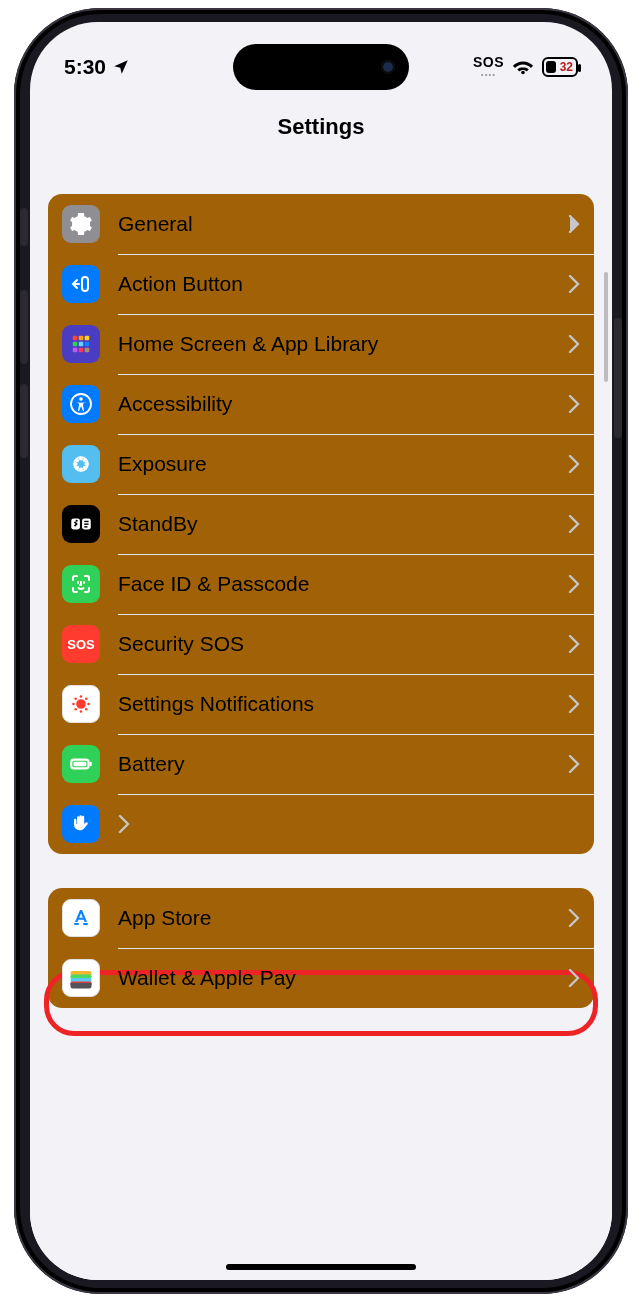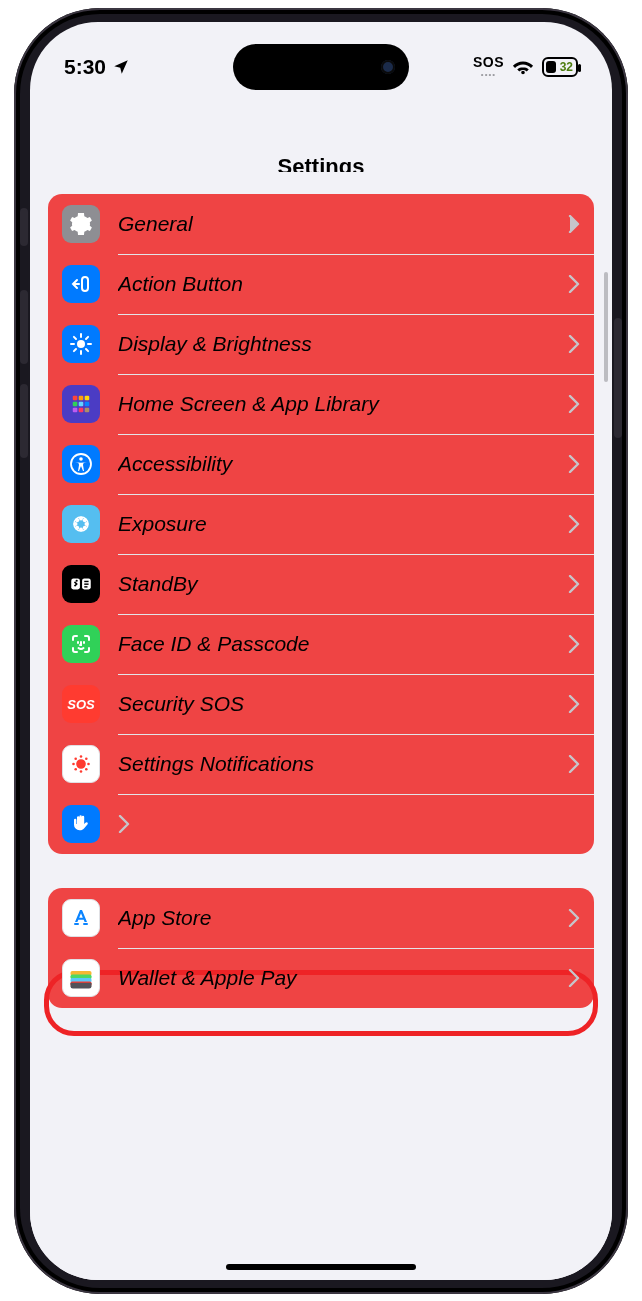--- a/index.html
+++ b/index.html
@@ -40,30 +40,30 @@
   .status { position: absolute; top: 22px; left: 0; right: 0; height: 46px; display:flex; align-items:center; justify-content:space-between; padding: 0 34px; }
   .status .left { display:flex; align-items:center; gap:6px; font-weight:600; font-size:21px; color:#000; }
   .status .right { display:flex; align-items:center; gap:8px; }
   .sos-wrap { display:flex; flex-direction:column; align-items:center; line-height:1; }
   .sos-text { font-size:14px; font-weight:700; letter-spacing:0.5px; }
   .sos-dots { font-size:8px; letter-spacing:1px; color:#9a9a9f; margin-top:2px; }
   .wifi svg { width:22px; height:22px; display:block; }
   .battery { position:relative; width:36px; height:20px; border:2px solid #000; border-radius:6px; display:flex; align-items:center; }
   .battery::after{ content:""; position:absolute; right:-5px; top:5px; width:3px; height:8px; background:#000; border-radius:2px;}
   .battery .fill{ position:absolute; left:2px; top:2px; bottom:2px; width:32%; background:#000; border-radius:3px;}
-  .battery .pct{ position:absolute; right:2px; top:0; bottom:0; display:flex; align-items:center; font-size:12px; font-weight:700; color:#4d7c0f; padding-right:1px;}
+  .battery .pct{ position:absolute; right:2px; top:0; bottom:0; display:flex; align-items:center; font-size:12px; font-weight:700; color:#b91c1c; padding-right:1px;}
   .loc-arrow svg { width:18px; height:18px; display:block; }
 
   
-  .nav { position:absolute; top:100px; left:0; right:0; height:58px; display:flex; align-items:flex-end; justify-content:center; }
+  .nav { position:absolute; top:92px; left:0; right:0; height:58px; display:flex; align-items:flex-start; justify-content:center; }
   .nav .title { font-size:22px; font-weight:700; color:#000; }
 
   
   .content { position:absolute; top:150px; left:0; right:0; bottom:0; overflow:hidden; background:#f2f2f7; }
-  .group { margin: 22px 18px 0 18px; background:#ef4444; border-radius:14px; overflow:hidden;font-style:italic; }
+  .group { margin: 22px 18px 0 18px; background:#a16207; border-radius:14px; overflow:hidden; }
   .group.tight { margin-top: 34px; }
   .row { display:flex; align-items:center; height:60px; padding: 0 14px 0 14px; position:relative; }
   .row + .row::before { content:""; position:absolute; left:70px; right:0; top:0; height:1px; background:#e4e4e8; }
   .row .icon { width:38px; height:38px; border-radius:9px; flex:0 0 38px; display:flex; align-items:center; justify-content:center; margin-right:18px; }
   .row .label { font-size:21px; color:#000; flex:1; white-space:nowrap; overflow:hidden; text-overflow:ellipsis; }
   .row .chev { flex:0 0 auto; color:#c6c6cb; }
   .row .chev svg{ width:12px; height:18px; display:block; }
 
   
   .ring { position:absolute; border:5px solid #ee2326; border-radius:30px; pointer-events:none; }
@@ -151,36 +151,20 @@
                 </svg>
             </span>
             <span class="label">Action Button</span>
             <span class="chev">
                 <svg viewBox="0 0 12 18">
                   <path d="M2 1l8 8-8 8" stroke="currentColor" stroke-width="2.4" fill="none" stroke-linecap="round" stroke-linejoin="round"></path>
                 </svg>
               </span>
           </div>
 
-          <div class="row">
-            <span class="icon" style="background:#007aff">
-              <svg viewBox="0 0 24 24" width="24" height="24">
-                  <circle cx="12" cy="12" r="4" fill="#fff"></circle>
-                  <g stroke="#fff" stroke-width="2" stroke-linecap="round">
-                    <path d="M12 2v3M12 19v3M2 12h3M19 12h3M4.9 4.9l2.1 2.1M17 17l2.1 2.1M4.9 19.1L7 17M17 7l2.1-2.1"></path>
-                  </g>
-                </svg>
-            </span>
-            <span class="label">Display &amp; Brightness</span>
-            <span class="chev">
-                <svg viewBox="0 0 12 18">
-                  <path d="M2 1l8 8-8 8" stroke="currentColor" stroke-width="2.4" fill="none" stroke-linecap="round" stroke-linejoin="round"></path>
-                </svg>
-              </span>
-          </div>
 
           <div class="row">
             <span class="icon" style="background:#4b3cc4">
               <svg viewBox="0 0 24 24" width="22" height="22">
                 <rect x="3" y="3" width="5" height="5" rx="1.2" fill="#ff453a"></rect>
                   <rect x="9.5" y="3" width="5" height="5" rx="1.2" fill="#ff9f0a"></rect>
                   <rect x="16" y="3" width="5" height="5" rx="1.2" fill="#ffd60a"></rect>
                 <rect x="3" y="9.5" width="5" height="5" rx="1.2" fill="#30d158"></rect>
                   <rect x="9.5" y="9.5" width="5" height="5" rx="1.2" fill="#64d2ff"></rect>
                   <rect x="16" y="9.5" width="5" height="5" rx="1.2" fill="#0a84ff"></rect>
@@ -307,20 +291,35 @@
                 </svg>
             </span>
             <span class="label">Settings Notifications</span>
             <span class="chev">
                 <svg viewBox="0 0 12 18">
                   <path d="M2 1l8 8-8 8" stroke="currentColor" stroke-width="2.4" fill="none" stroke-linecap="round" stroke-linejoin="round"></path>
                 </svg>
               </span>
           </div>
 
+          <div class="row">
+            <span class="icon" style="background:#30d158">
+              <svg viewBox="0 0 24 24" width="26" height="26">
+                  <rect x="3" y="8" width="16" height="8" rx="2.5" fill="none" stroke="#fff" stroke-width="2"></rect>
+                  <rect x="5" y="10" width="12" height="4" rx="1" fill="#fff"></rect>
+                  <rect x="20" y="10" width="2" height="4" rx="1" fill="#fff"></rect>
+                </svg>
+            </span>
+            <span class="label">Battery</span>
+            <span class="chev">
+                <svg viewBox="0 0 12 18">
+                  <path d="M2 1l8 8-8 8" stroke="currentColor" stroke-width="2.4" fill="none" stroke-linecap="round" stroke-linejoin="round"></path>
+                </svg>
+              </span>
+          </div>
 
           <div class="row" style="position:relative">
             <span class="icon" style="background:#007aff">
               <svg viewBox="0 0 24 24" width="24" height="24">
                   <path fill="#fff" d="M8 12V5.5a1.2 1.2 0 0 1 2.4 0V11 4.5a1.2 1.2 0 1 1 2.4 0V11 5a1.2 1.2 0 1 1 2.4 0v7l1.6-1.6a1.3 1.3 0 0 1 1.8 1.8l-3.6 4.2c-1 1.1-2.4 1.8-3.9 1.8h-.6A5.5 5.5 0 0 1 5 12.7V8a1.2 1.2 0 1 1 2.4 0v4z"></path>
                 </svg>
             </span>
             <span class="chev">
                 <svg viewBox="0 0 12 18">
                   <path d="M2 1l8 8-8 8" stroke="currentColor" stroke-width="2.4" fill="none" stroke-linecap="round" stroke-linejoin="round"></path>

